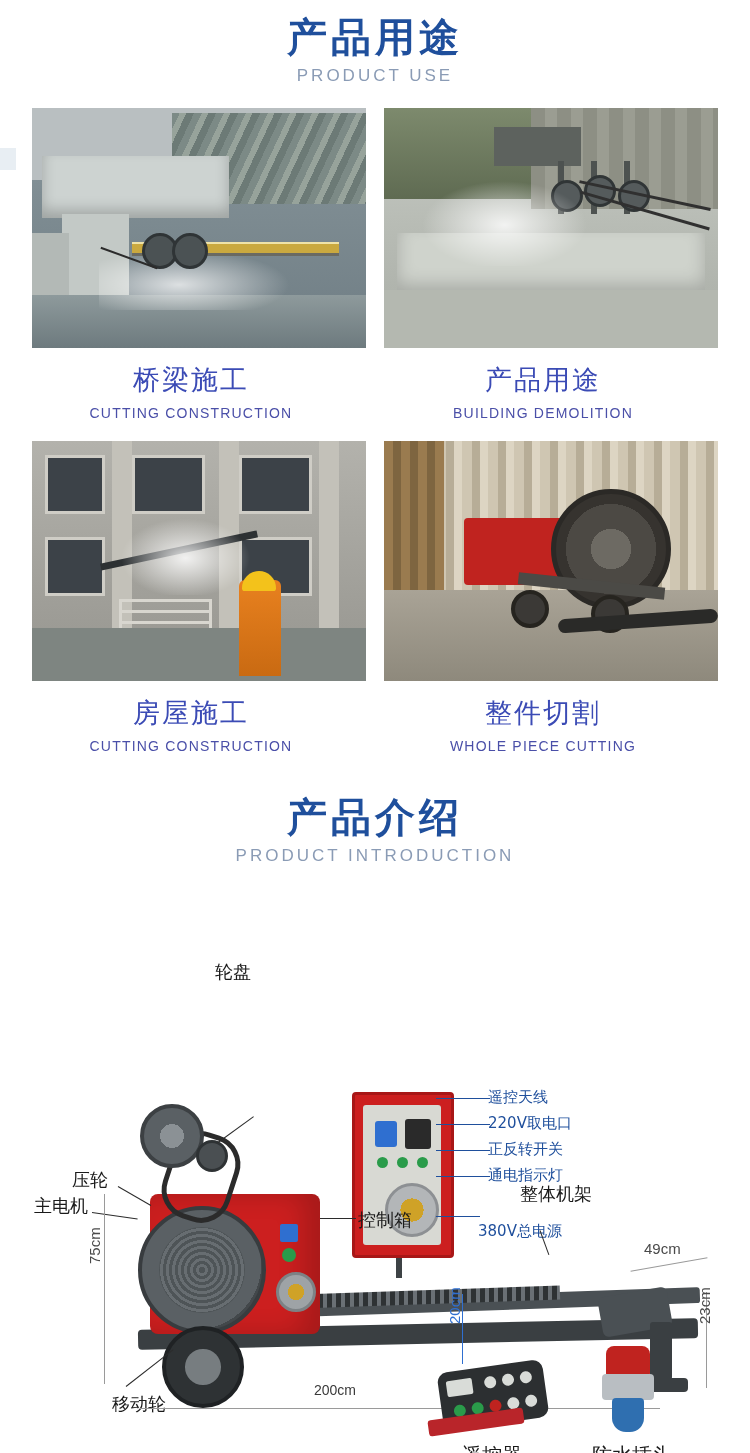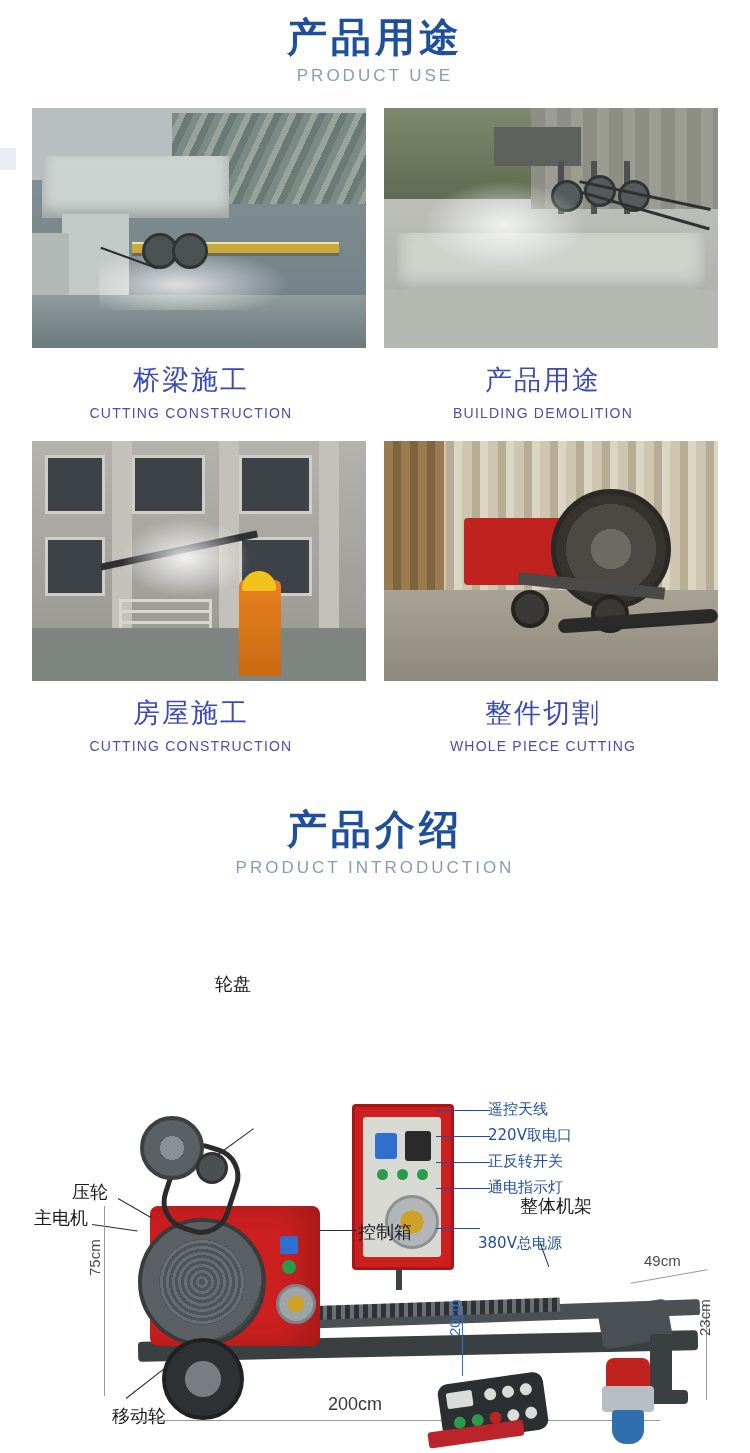--- a/index.html
+++ b/index.html
@@ -129,21 +129,21 @@
      background:linear-gradient(#a9a396,#8e897c);}
   .p4 .machine{position:absolute;left:24%;top:32%;width:34%;height:28%;background:#c0231f;border-radius:4px;}
   .p4 .disc{position:absolute;left:50%;top:20%;width:110px;height:110px;border-radius:50%;
      background:radial-gradient(circle at 50% 50%,#6d6a63 0 26%,#4c4944 26% 58%,#36332f 58% 100%);
      border:5px solid #2b2926;}
   .p4 .bar{position:absolute;left:40%;top:58%;width:44%;height:12px;background:#4b4a46;transform:rotate(6deg);}
   .p4 .wheel{position:absolute;width:30px;height:30px;border-radius:50%;background:#3b3936;border:4px solid #26241f;}
   .p4 .hose{position:absolute;left:52%;top:72%;width:48%;height:14px;border-radius:10px;background:#2a2a28;transform:rotate(-4deg);}
 
   
-  .intro-head{margin-top:36px;}
+  .intro-head{margin-top:24px;}
   .diagram{position:relative;width:750px;height:560px;margin-top:28px;}
 
   .lbl{
     position:absolute;
     font-size:18px;
     color:#1a1a1a;
     white-space:nowrap;
     font-family:"DejaVu Sans","Liberation Sans",sans-serif;
   }
   .lbl.blue{color:#1f4f9c;font-size:15px;}
@@ -381,21 +381,21 @@
     <div class="lbl" style="left:520px;top:288px;">整体机架</div>
     <div class="lead" style="left:540px;top:336px;width:26px;transform:rotate(70deg);"></div>
 
     <div class="lead" style="left:126px;top:492px;width:60px;transform:rotate(-38deg);"></div>
     <div class="lbl" style="left:112px;top:498px;">移动轮</div>
 
     <div class="dimline" style="left:104px;top:300px;width:1px;height:190px;"></div>
     <div class="dimtxt" style="left:86px;top:370px;transform:rotate(-90deg);transform-origin:left top;">75cm</div>
 
     <div class="dimline" style="left:140px;top:514px;width:520px;height:1px;"></div>
-    <div class="dimtxt" style="left:328px;top:488px;font-size:18px;color:#3a3a3a;">200cm</div>
+    <div class="dimtxt" style="left:314px;top:488px;font-size:14px;color:#3a3a3a;">200cm</div>
 
     <div class="dimline" style="left:462px;top:400px;width:1px;height:70px;background:#2f6fd0;"></div>
     <div class="dimtxt" style="left:446px;top:430px;transform:rotate(-90deg);transform-origin:left top;color:#2f6fd0;">20cm</div>
 
     <div class="dimline" style="left:630px;top:370px;width:78px;height:1px;transform:rotate(-10deg);"></div>
     <div class="dimtxt" style="left:644px;top:346px;">49cm</div>
 
     <div class="dimline" style="left:706px;top:398px;width:1px;height:96px;"></div>
     <div class="dimtxt" style="left:696px;top:430px;transform:rotate(-90deg);transform-origin:left top;">23cm</div>
 

